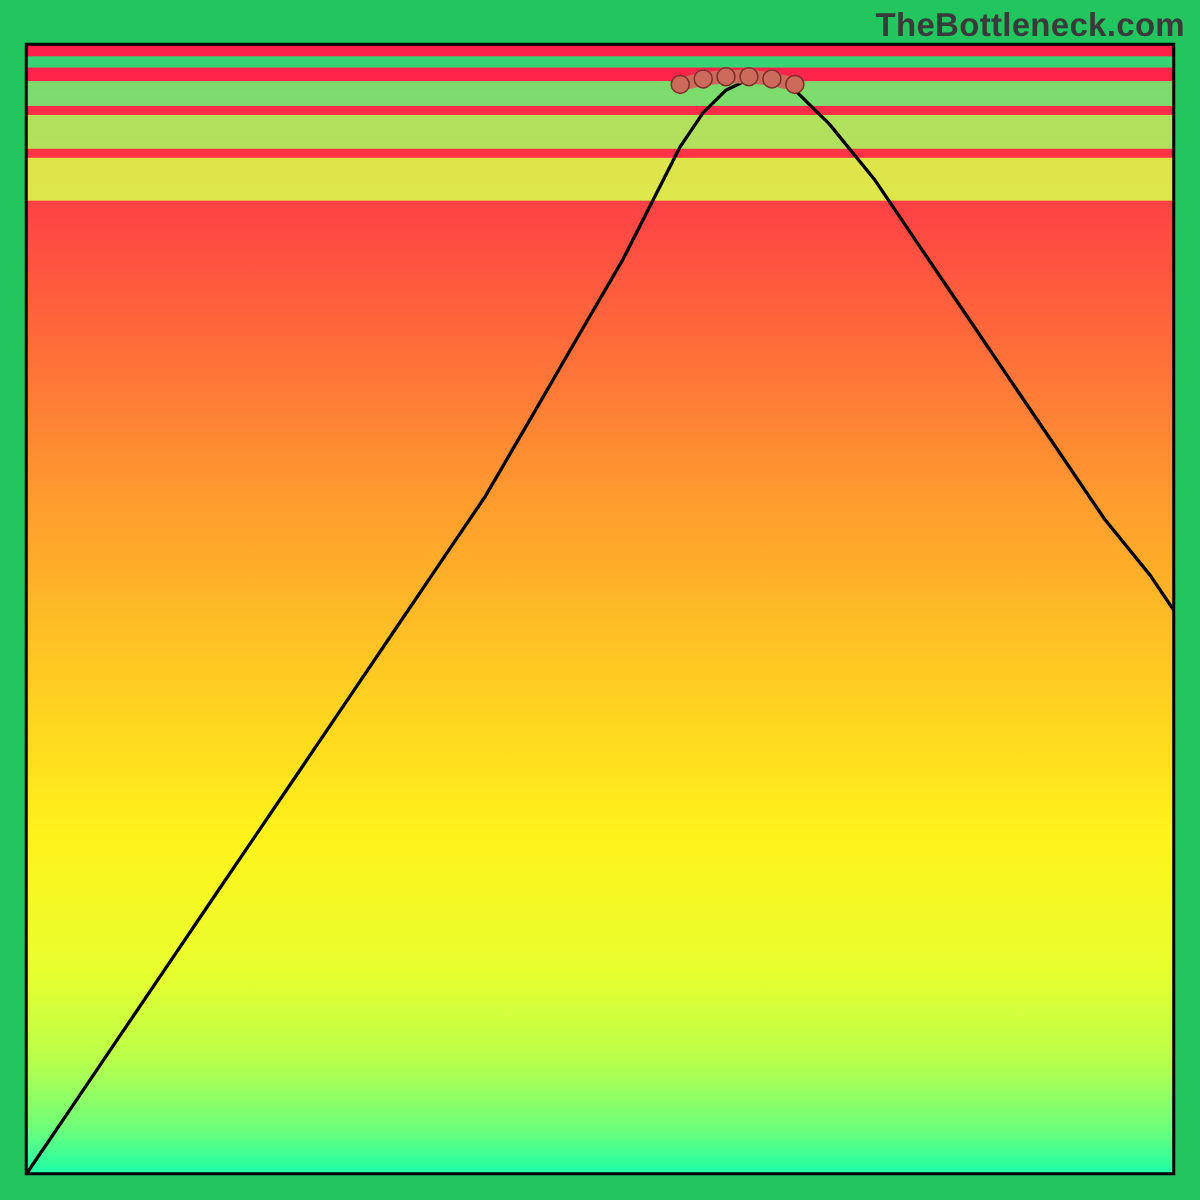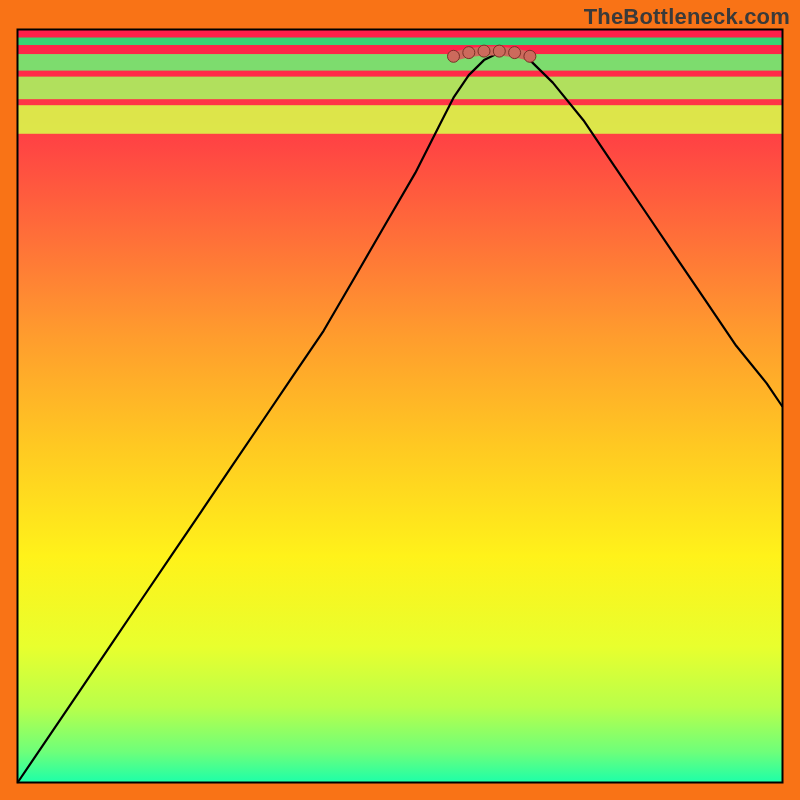--- a/index.html
+++ b/index.html
@@ -7,21 +7,21 @@
     padding: 0;
     width: 800px;
     height: 800px;
     background: #000;
     overflow: hidden;
   }
   .stage {
     position: relative;
     width: 800px;
     height: 800px;
-    background: #f97316;
+    background: #22c55e;
   }
   .watermark {
     position: absolute;
     top: 4px;
     right: 10px;
     font-family: Arial, Helvetica, sans-serif;
     font-size: 22px;
     font-weight: 600;
     color: #3a3a3a;
     letter-spacing: 0.2px;

